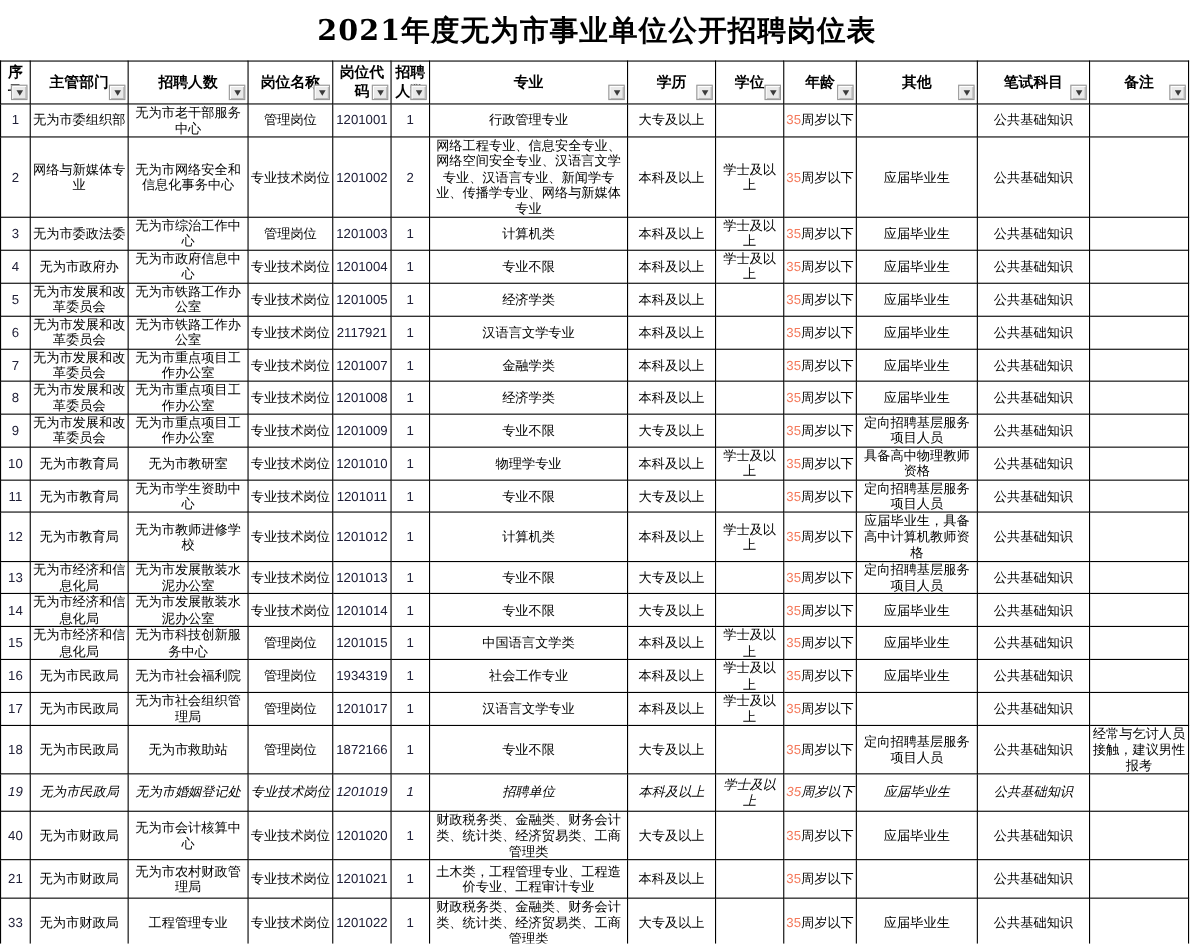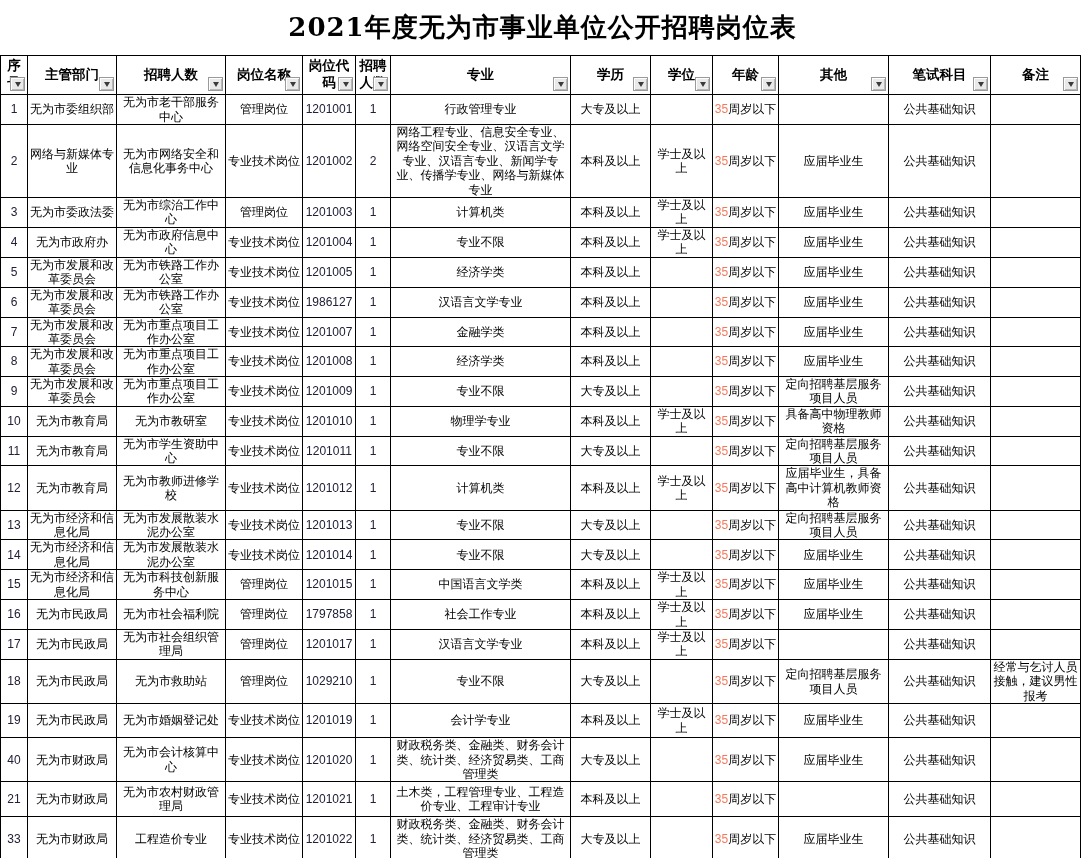--- a/index.html
+++ b/index.html
@@ -205,21 +205,21 @@
           <td class="c-age"><span class="age-num">35</span>周岁以下</td>
           <td class="c-other"><span>应届毕业生</span></td>
           <td class="c-exam"><span>公共基础知识</span></td>
           <td class="c-remark"><span></span></td>
         </tr>
         <tr style="height: 29px;">
           <td class="c-index"><span>6</span></td>
           <td class="c-department"><span>无为市发展和改革委员会</span></td>
           <td class="c-unit"><span>无为市铁路工作办公室</span></td>
           <td class="c-position"><span>专业技术岗位</span></td>
-          <td class="c-code"><span>1986127</span></td>
+          <td class="c-code"><span>2117921</span></td>
           <td class="c-count"><span>1</span></td>
           <td class="c-major"><span>汉语言文学专业</span></td>
           <td class="c-education"><span>本科及以上</span></td>
           <td class="c-degree"><span></span></td>
           <td class="c-age"><span class="age-num">35</span>周岁以下</td>
           <td class="c-other"><span>应届毕业生</span></td>
           <td class="c-exam"><span>公共基础知识</span></td>
           <td class="c-remark"><span></span></td>
         </tr>
         <tr style="height: 29px;">
@@ -355,21 +355,21 @@
           <td class="c-age"><span class="age-num">35</span>周岁以下</td>
           <td class="c-other"><span>应届毕业生</span></td>
           <td class="c-exam"><span>公共基础知识</span></td>
           <td class="c-remark"><span></span></td>
         </tr>
         <tr style="height: 29px;">
           <td class="c-index"><span>16</span></td>
           <td class="c-department"><span>无为市民政局</span></td>
           <td class="c-unit"><span>无为市社会福利院</span></td>
           <td class="c-position"><span>管理岗位</span></td>
-          <td class="c-code"><span>1797858</span></td>
+          <td class="c-code"><span>1934319</span></td>
           <td class="c-count"><span>1</span></td>
           <td class="c-major"><span>社会工作专业</span></td>
           <td class="c-education"><span>本科及以上</span></td>
           <td class="c-degree"><span>学士及以上</span></td>
           <td class="c-age"><span class="age-num">35</span>周岁以下</td>
           <td class="c-other"><span>应届毕业生</span></td>
           <td class="c-exam"><span>公共基础知识</span></td>
           <td class="c-remark"><span></span></td>
         </tr>
         <tr style="height: 30px;">
@@ -385,38 +385,38 @@
           <td class="c-age"><span class="age-num">35</span>周岁以下</td>
           <td class="c-other"><span></span></td>
           <td class="c-exam"><span>公共基础知识</span></td>
           <td class="c-remark"><span></span></td>
         </tr>
         <tr style="height: 43px;">
           <td class="c-index"><span>18</span></td>
           <td class="c-department"><span>无为市民政局</span></td>
           <td class="c-unit"><span>无为市救助站</span></td>
           <td class="c-position"><span>管理岗位</span></td>
-          <td class="c-code"><span>1029210</span></td>
+          <td class="c-code"><span>1872166</span></td>
           <td class="c-count"><span>1</span></td>
           <td class="c-major"><span>专业不限</span></td>
           <td class="c-education"><span>大专及以上</span></td>
           <td class="c-degree"><span></span></td>
           <td class="c-age"><span class="age-num">35</span>周岁以下</td>
           <td class="c-other"><span>定向招聘基层服务项目人员</span></td>
           <td class="c-exam"><span>公共基础知识</span></td>
           <td class="c-remark"><span>经常与乞讨人员接触，建议男性报考</span></td>
         </tr>
-        <tr style="height: 34px;">
+        <tr style="height: 34px; font-style: italic;">
           <td class="c-index"><span>19</span></td>
           <td class="c-department"><span>无为市民政局</span></td>
           <td class="c-unit"><span>无为市婚姻登记处</span></td>
           <td class="c-position"><span>专业技术岗位</span></td>
           <td class="c-code"><span>1201019</span></td>
           <td class="c-count"><span>1</span></td>
-          <td class="c-major"><span>会计学专业</span></td>
+          <td class="c-major"><span>招聘单位</span></td>
           <td class="c-education"><span>本科及以上</span></td>
           <td class="c-degree"><span>学士及以上</span></td>
           <td class="c-age"><span class="age-num">35</span>周岁以下</td>
           <td class="c-other"><span>应届毕业生</span></td>
           <td class="c-exam"><span>公共基础知识</span></td>
           <td class="c-remark"><span></span></td>
         </tr>
         <tr style="height: 40px;">
           <td class="c-index"><span>40</span></td>
           <td class="c-department"><span>无为市财政局</span></td>
@@ -443,21 +443,21 @@
           <td class="c-education"><span>本科及以上</span></td>
           <td class="c-degree"><span></span></td>
           <td class="c-age"><span class="age-num">35</span>周岁以下</td>
           <td class="c-other"><span></span></td>
           <td class="c-exam"><span>公共基础知识</span></td>
           <td class="c-remark"><span></span></td>
         </tr>
         <tr style="height: 38px;">
           <td class="c-index"><span>33</span></td>
           <td class="c-department"><span>无为市财政局</span></td>
-          <td class="c-unit"><span>工程造价专业</span></td>
+          <td class="c-unit"><span>工程管理专业</span></td>
           <td class="c-position"><span>专业技术岗位</span></td>
           <td class="c-code"><span>1201022</span></td>
           <td class="c-count"><span>1</span></td>
           <td class="c-major"><span>财政税务类、金融类、财务会计类、统计类、经济贸易类、工商管理类</span></td>
           <td class="c-education"><span>大专及以上</span></td>
           <td class="c-degree"><span></span></td>
           <td class="c-age"><span class="age-num">35</span>周岁以下</td>
           <td class="c-other"><span>应届毕业生</span></td>
           <td class="c-exam"><span>公共基础知识</span></td>
           <td class="c-remark"><span></span></td>

